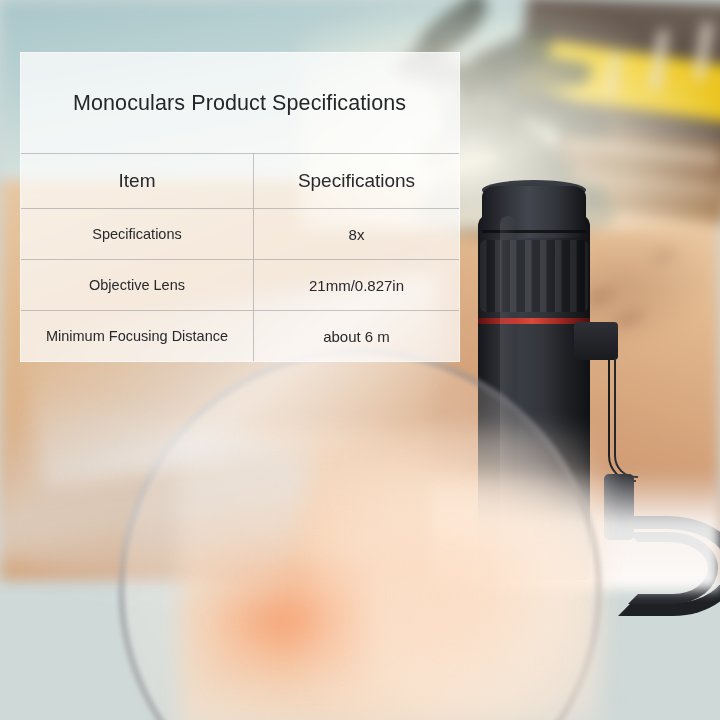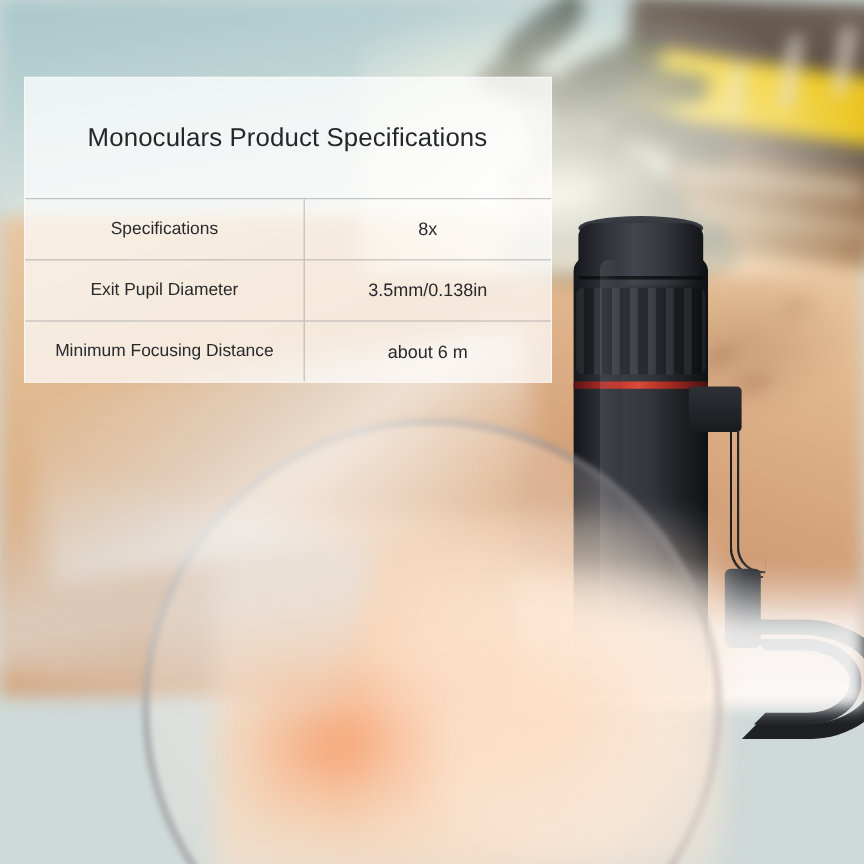--- a/index.html
+++ b/index.html
@@ -180,21 +180,21 @@
     filter:blur(12px);transform:rotate(12deg);
   }
   .white-band{
     position:absolute;left:430px;top:470px;width:290px;height:120px;
     background:linear-gradient(180deg,rgba(255,255,255,0) 0%,rgba(255,255,255,.88) 45%,rgba(255,255,255,.95) 100%);
     filter:blur(6px);
   }
 
   
   .spec-card{
-    position:absolute;left:20px;top:64px;width:438px;
+    position:absolute;left:20px;top:52px;width:438px;
     background:rgba(255,255,255,.70);
     border:1px solid rgba(255,255,255,.55);
     box-shadow:0 0 0 0 rgba(0,0,0,0);
   }
   .spec-title{
     height:100px;display:flex;align-items:center;
     padding-left:52px;box-sizing:border-box;
     font-size:21.5px;color:#24262a;letter-spacing:.1px;
     background:rgba(255,255,255,.18);
   }
@@ -282,31 +282,35 @@
     <div class="glass-streak"></div>
     <div class="glass-streak2"></div>
   </div>
 
   <div class="spec-card">
 
     <div class="spec-title">Monoculars Product Specifications</div>
 
     <table class="spec-table">
       <tbody>
+        <tr class="hdr">
+          <td class="col-item">Item</td>
+          <td>Specifications</td>
+        </tr>
 
         <tr class="row">
           <td class="col-item spec-item-lg">Specifications</td>
           <td class="spec-val">8x</td>
         </tr>
 
-
         <tr class="row">
-          <td class="col-item spec-item-lg">Exit Pupil Diameter</td>
-          <td class="spec-val">3.5mm/0.138in</td>
+          <td class="col-item spec-item-lg">Objective Lens</td>
+          <td class="spec-val">21mm/0.827in</td>
         </tr>
+
 
 
 
         <tr class="row">
           <td class="col-item spec-item-lg">Minimum Focusing Distance</td>
           <td class="spec-val">about 6 m</td>
         </tr>
 
       </tbody>
     </table>

